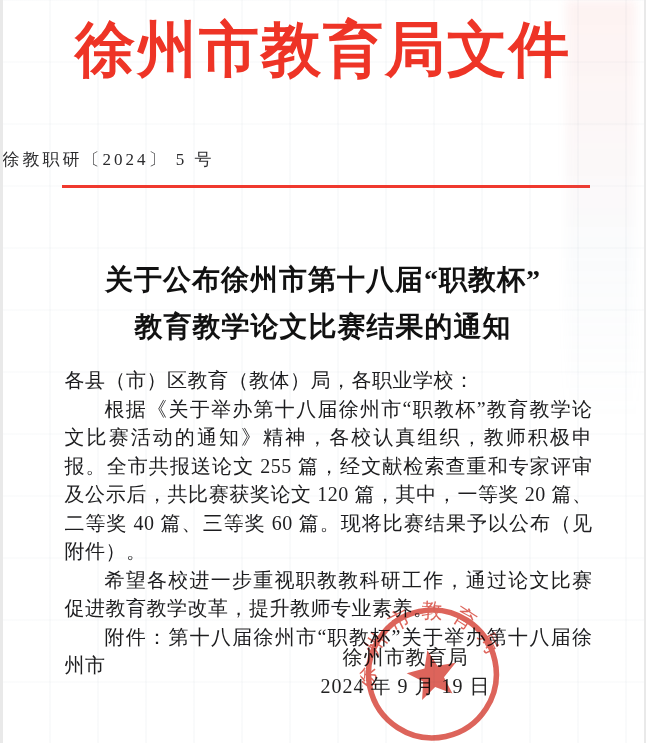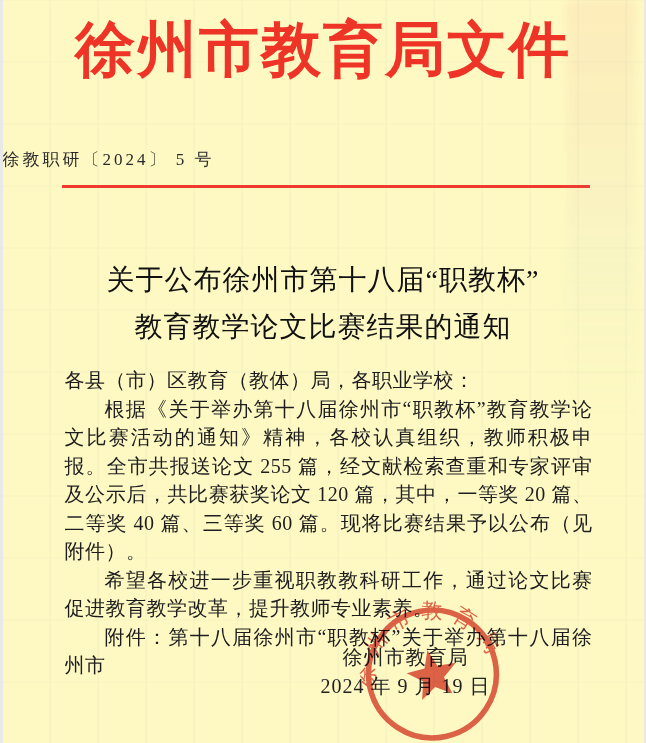--- a/index.html
+++ b/index.html
@@ -1,20 +1,20 @@
 <!DOCTYPE html>
 <html><head>
 <meta charset="utf-8">
 <style>
   html,body{margin:0;padding:0;background:#e9e9e9;}
   .page{
     position:relative;
     width:641px;height:743px;
     margin:0 auto;
-    background:#fef9c3;
+    background:#ffffff;
     overflow:hidden;
     font-family:"Liberation Serif","DejaVu Serif",serif;
     color:#1d1d1f;
   }
   
   .page::before{
     content:"";
     position:absolute;inset:0;
     background:
       repeating-linear-gradient(90deg,transparent 0 46px,rgba(140,160,175,.05) 46px 48px),
@@ -44,21 +44,21 @@
     color:#2a2a2c;
   }
   .red-rule{
     position:absolute;top:185px;left:59px;
     width:528px;height:3px;
     background:#f0392e;
   }
   .doc-title{
     position:absolute;top:256px;left:0;right:0;
     text-align:center;
-    font-weight:normal;
+    font-weight:bold;
     font-size:28px;line-height:47px;
     letter-spacing:1px;
     color:#111;
   }
   .body-text{
     position:absolute;top:354px;left:62px;width:528px;
     font-size:20px;line-height:28.5px;
     text-align:justify;
     letter-spacing:.5px;
     margin-top:12px;

